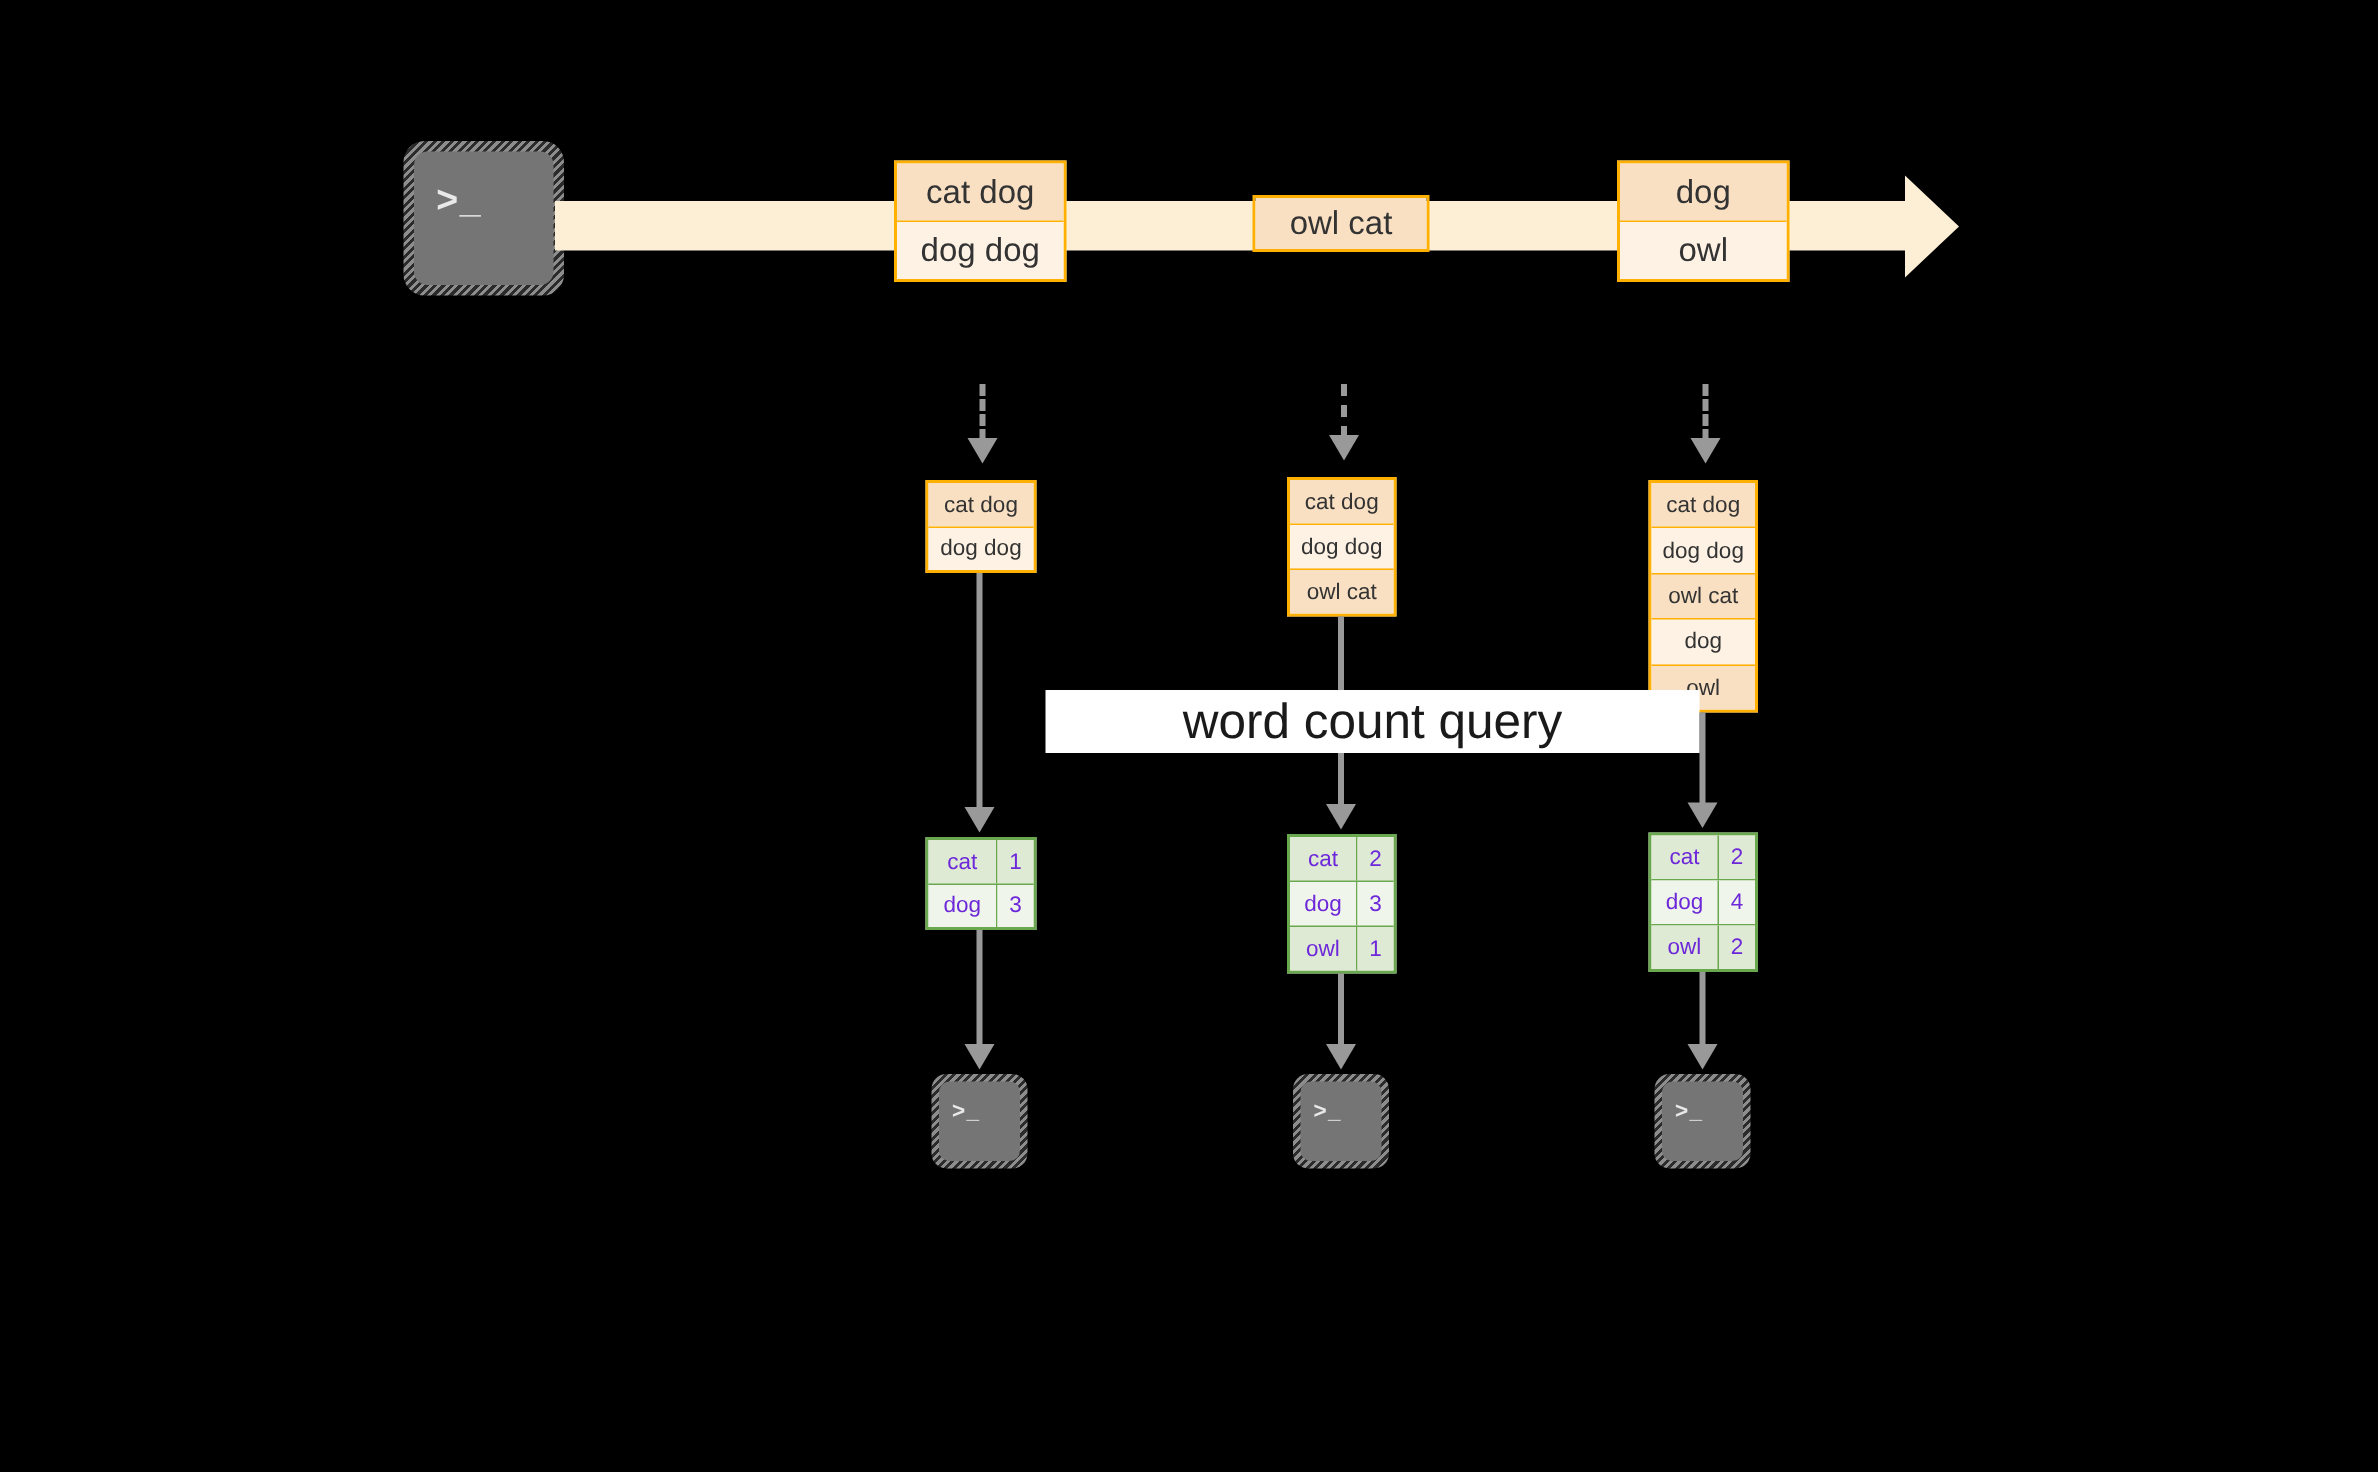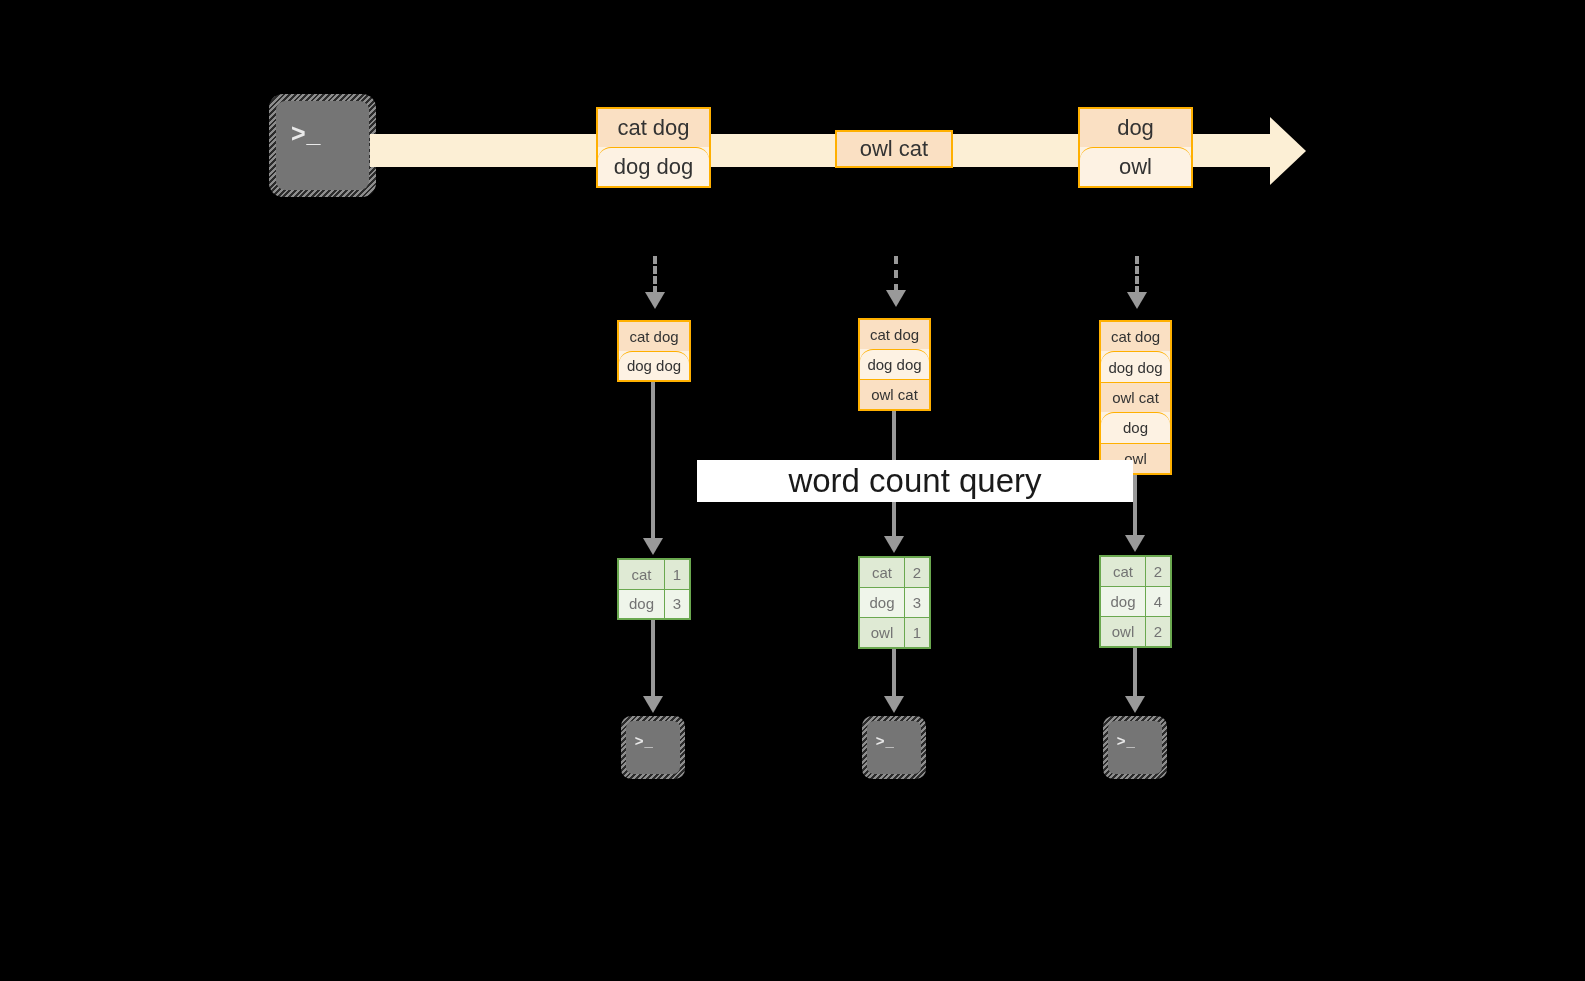--- a/index.html
+++ b/index.html
@@ -65,21 +65,21 @@
     display:flex;
     align-items:center;
     justify-content:center;
     color:#333333;
     white-space:nowrap;
     flex:1 1 auto;
     border-top:1px solid #ffb000;
   }
   .rec .row:first-child{border-top:none;}
   .rec .row.shade-a{background:#fae0c3;}
-  .rec .row.shade-b{background:#fdf2e3;border-radius:13px;}
+  .rec .row.shade-b{background:#fdf2e3;}
 
   
   .res{
     position:absolute;
     box-sizing:border-box;
     border:2px solid #6aa84f;
     background:#eef5e8;
     display:flex;
     flex-direction:column;
   }
@@ -90,21 +90,21 @@
     border-top:1px solid #6aa84f;
   }
   .res .row:first-child{border-top:none;}
   .res .row.shade-a .cell{background:#dfead4;}
   .res .row.shade-b .cell{background:#eff5ea;}
   .res .cell{
     box-sizing:border-box;
     display:flex;
     align-items:center;
     justify-content:center;
-    color:#737373;
+    color:#6d28d9;
     white-space:nowrap;
   }
   .res .cell.key{flex:0 0 auto;border-right:1px solid #6aa84f;}
   .res .cell.val{flex:1 1 auto;}
 
   
   .line{position:absolute;background:#999999;}
   .line.dashed{
     background:none;
     border-left:4px dashed #999999;

